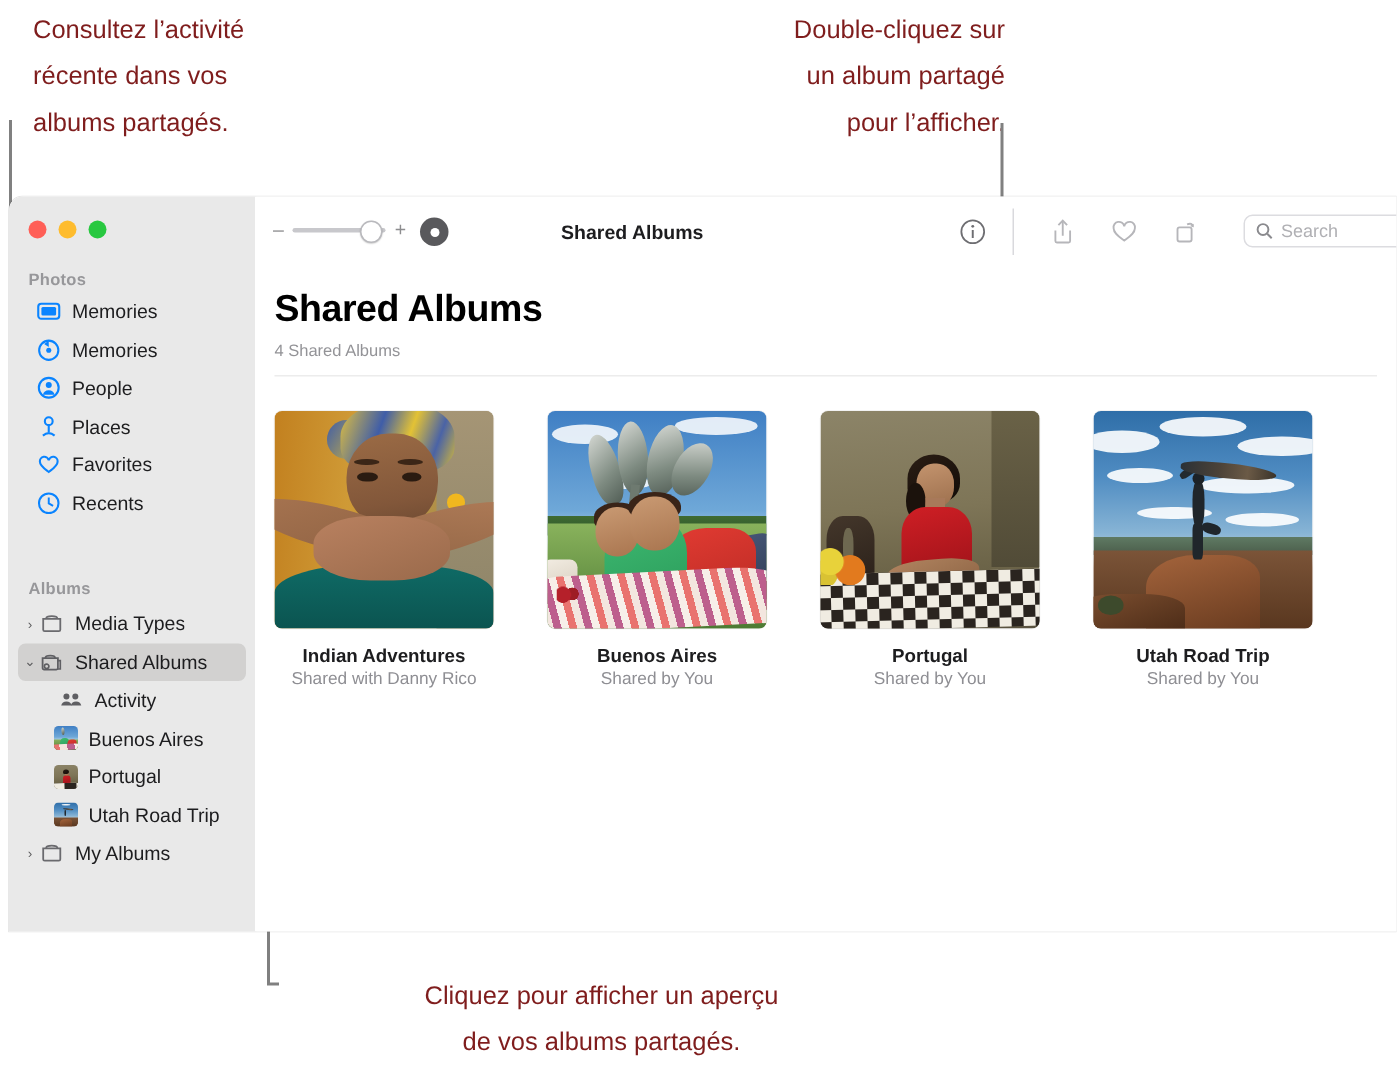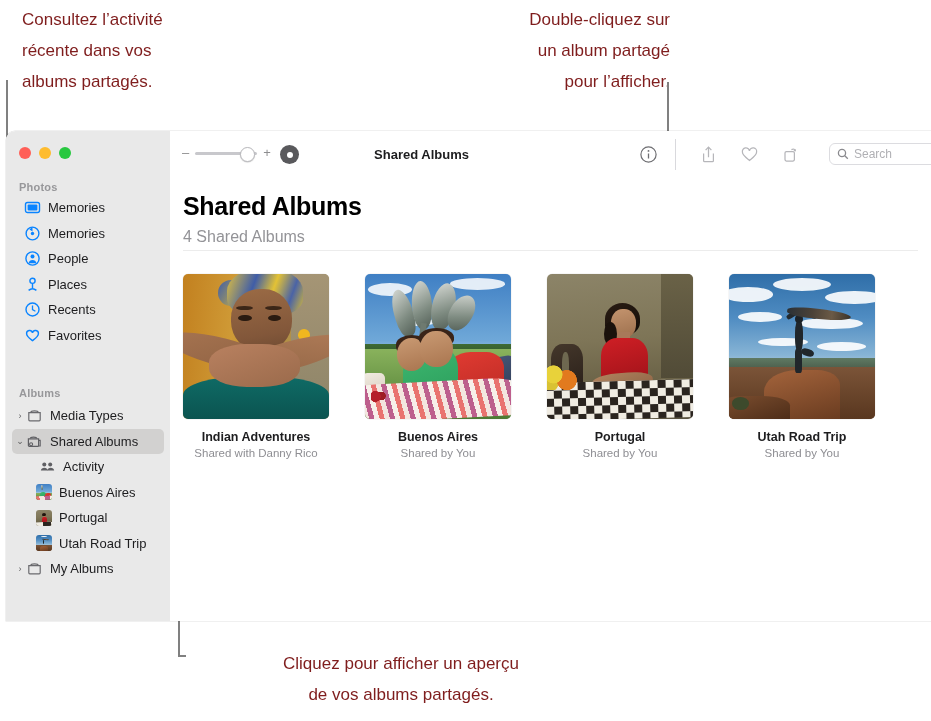--- a/index.html
+++ b/index.html
@@ -93,21 +93,21 @@
     position:absolute;left:659px;top:12px;width:118px;height:22px;
     border:1px solid #dcdce0;border-radius:6px;background:#fff;
     display:flex;align-items:center;padding-left:7px;box-sizing:border-box;
   }
   #search-field .q{color:#8a8a8e;margin-right:5px;display:flex;}
   #search-placeholder{color:#b0b0b4;font-size:12px;}
 
   
   #content{position:absolute;left:164px;top:47px;right:0;bottom:0;background:#fff;}
   #page-title{position:absolute;left:13px;top:14px;font-size:25px;font-weight:700;color:#000;letter-spacing:-0.3px;}
-  #page-subtitle{position:absolute;left:13px;top:50px;font-size:16px;color:#939397;}
+  #page-subtitle{position:absolute;left:13px;top:50px;font-size:11px;color:#939397;}
   #content-divider{position:absolute;left:13px;right:13px;top:72px;height:1px;background:#ececec;}
 
   #album-grid{position:absolute;left:13px;top:96px;right:0;display:flex;gap:36px;}
   .album-card{width:146px;}
   .album-thumb{
     width:146px;height:145px;border-radius:5px;overflow:hidden;position:relative;
     box-shadow:0 0 0 0.5px rgba(0,0,0,0.07);
   }
   .album-name{margin-top:11px;text-align:center;font-size:12.5px;font-weight:700;color:#1d1d1f;}
   .album-sub{margin-top:3px;text-align:center;font-size:11.5px;color:#8e8e93;}
@@ -307,34 +307,34 @@
               <path d="M8.5 7.6 L8.5 12" stroke="#0a84ff" stroke-width="1.4"></path>
               <path d="M4.6 14.4 Q8.5 11 12.4 14.4" fill="none" stroke="#0a84ff" stroke-width="1.4"></path>
             </svg>
         </span>
         <span class="label">Places</span>
       </div>
 
       <div class="side-row">
         <span class="ico">
           <svg width="17" height="17" viewBox="0 0 17 17">
+              <path d="M8.5 13.6C5.6 11.4 2.6 9.5 2.6 6.8a3 3 0 0 1 5.9-1 3 3 0 0 1 5.9 1c0 2.7-3 4.6-5.9 6.8z" fill="none" stroke="#0a84ff" stroke-width="1.4"></path>
+            </svg>
+        </span>
+        <span class="label">Favorites</span>
+      </div>
+
+      <div class="side-row">
+        <span class="ico">
+          <svg width="17" height="17" viewBox="0 0 17 17">
               <circle cx="8.5" cy="8.5" r="6.5" fill="none" stroke="#0a84ff" stroke-width="1.4"></circle>
               <path d="M8.5 4.6 L8.5 8.6 L11.4 10.2" fill="none" stroke="#0a84ff" stroke-width="1.3"></path>
             </svg>
         </span>
         <span class="label">Recents</span>
-      </div>
-
-      <div class="side-row">
-        <span class="ico">
-          <svg width="17" height="17" viewBox="0 0 17 17">
-              <path d="M8.5 13.6C5.6 11.4 2.6 9.5 2.6 6.8a3 3 0 0 1 5.9-1 3 3 0 0 1 5.9 1c0 2.7-3 4.6-5.9 6.8z" fill="none" stroke="#0a84ff" stroke-width="1.4"></path>
-            </svg>
-        </span>
-        <span class="label">Favorites</span>
       </div>
 
     </div>
 
     <div class="side-group-title" id="group-albums">Albums</div>
     <div class="side-rows" id="rows-albums">
 
       <div class="side-row" style="padding-left:3px;">
         <span class="chev">›</span>
         <span class="ico">

